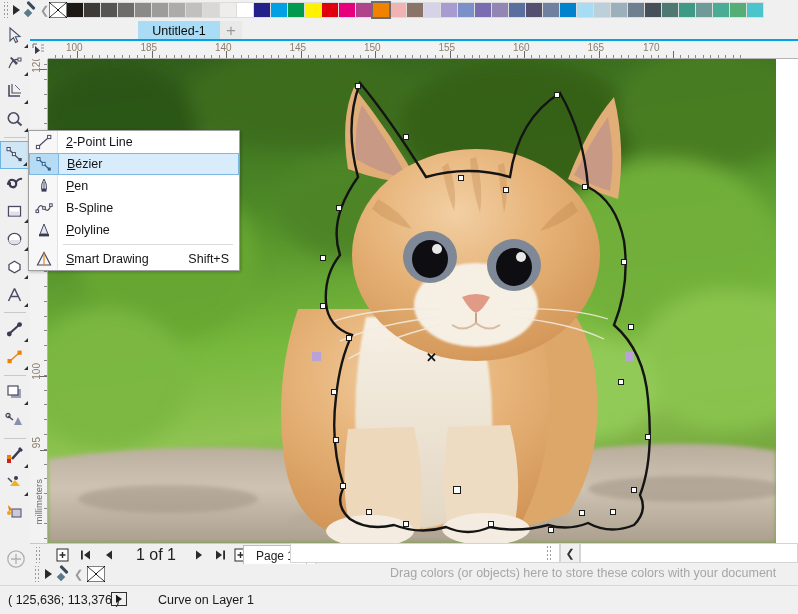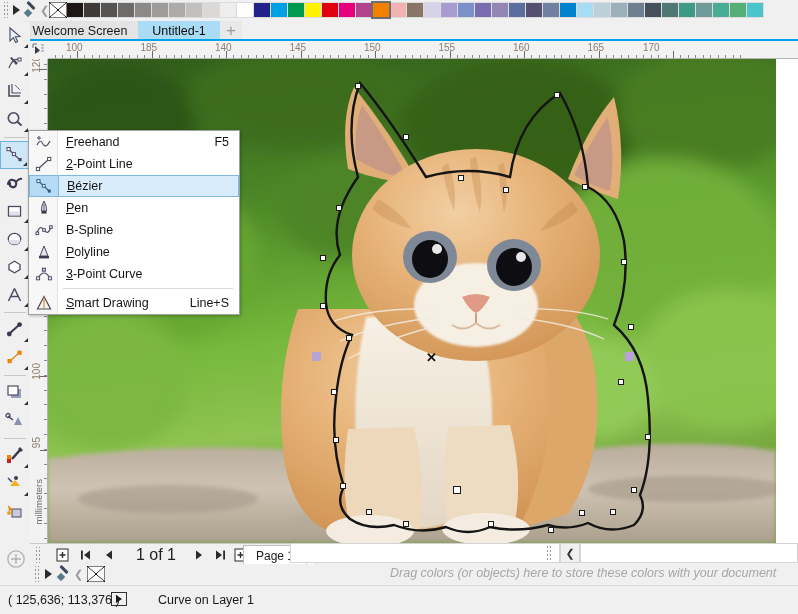--- a/index.html
+++ b/index.html
@@ -88,21 +88,21 @@
   #page-tab-skew { position:absolute; left:272px; top:1px; width:12px; height:20px; background:#ffffff;
      border-right:1px solid #bdbdbd; transform: skewX(16deg); }
   #hscroll { position:absolute; left:290px; top:543px; width:270px; height:20px; background:#fff; border:1px solid #d4d4d4; }
   #hscroll-grip { position:absolute; left:546px; top:545px; width:6px; height:16px;
     background-image: radial-gradient(circle, #9a9a9a 0.9px, transparent 1px); background-size: 3px 4px; }
   #hscroll-collapse { position:absolute; left:560px; top:543px; width:20px; height:20px; background:#f0f0f0;
     border:1px solid #d4d4d4; display:flex; align-items:center; justify-content:center; font-size:11px; color:#333; }
   #hscroll-rest { position:absolute; left:580px; top:543px; width:218px; height:20px; background:#fff; border:1px solid #d4d4d4; }
 
   #docpal { position:absolute; left:30px; top:564px; width:768px; height:20px; background:#f0f0f0; }
-  #docpal .hint { position:absolute; left:360px; top:2px; font-style:italic; color:#a6a6a6; font-size:12.5px; }
+  #docpal .hint { position:absolute; left:360px; top:2px; color:#a6a6a6; font-size:12.5px; }
 
   #statusbar { position:absolute; left:0; top:585px; width:798px; height:29px; background:#f0f0f0; border-top:1px solid #d8d8d8; }
   #status-coords { position:absolute; left:8px; top:7px; font-size:12.5px; color:#1a1a1a; }
   #status-playbtn { position:absolute; left:111px; top:6px; width:16px; height:14px; border:1px solid #303030; display:flex; align-items:center; justify-content:center; }
   #status-playbtn::after { content:""; border-left:6px solid #1a1a1a; border-top:4px solid transparent; border-bottom:4px solid transparent; }
   #status-object { position:absolute; left:158px; top:7px; font-size:12.5px; color:#1a1a1a; }
   #status-plus { position:absolute; left:6px; top:549px; width:20px; height:20px; }
 
   
   #flyout-menu { position:absolute; left:28px; top:130px; width:212px; background:#ffffff;
@@ -170,21 +170,20 @@
         <div class="sw" style="background: rgb(62, 154, 132);"></div>
         <div class="sw" style="background: rgb(111, 154, 154);"></div>
         <div class="sw" style="background: rgb(73, 173, 150);"></div>
         <div class="sw" style="background: rgb(84, 174, 118);"></div>
         <div class="sw" style="background: rgb(76, 196, 204);"></div>
       </div>
   </div>
 
   <div id="tabbar">
     <div id="tab-collapse"></div>
-    <div class="tab" id="tab-welcome">Welcome Screen</div>
     <div class="tab" id="tab-untitled">Untitled-1</div>
     <div class="tab" id="tab-plus">+</div>
   </div>
   <div id="tab-underline"></div>
 
   <div id="toolbox">
       <div class="tool">
         <span>
           <svg width="20" height="20" viewBox="0 0 20 20">
             <path d="M5 2 L5 15 L8.4 11.6 L10.6 16.4 L12.6 15.4 L10.4 10.8 L15 10.6 Z" fill="#eceff5" stroke="#4a4a62" stroke-width="1.1"></path>
@@ -650,30 +649,20 @@
     <div class="sel-node" style="left:272px;top:196px;"></div>
     <div class="sel-node" style="left:288px;top:146px;"></div>
 
     <div class="anchor-sq" style="left:264px;top:293px;"></div>
     <div class="anchor-sq" style="left:577px;top:293px;"></div>
     <div id="center-x" style="left:378px;top:292px;">✕</div>
   </div>
 
   <div id="flyout-menu">
     <div id="flyout-gutter"></div>
-  <div class="mi">
-        <span class="mi-icon">
-          <svg width="18" height="18" viewBox="0 0 18 18">
-            <path d="M2 12 Q5 5 8 11 Q11 16 15 8" fill="none" stroke="#4a4a62" stroke-width="1.2"></path>
-            <path d="M4 3 L4 7 M2 5 L6 5" stroke="#4a4a62" stroke-width="1"></path>
-          </svg>
-        </span>
-        <span class="mi-label"><u>F</u>reehand</span>
-        <span class="mi-accel">F5</span>
-      </div>
       <div class="mi">
         <span class="mi-icon">
           <svg width="18" height="18" viewBox="0 0 18 18">
             <path d="M3 14 L14 4" stroke="#4a4a62" stroke-width="1.1"></path>
             <rect x="1.4" y="12.4" width="3.2" height="3.2" fill="#fff" stroke="#4a4a62"></rect>
             <rect x="12.6" y="2.4" width="3.2" height="3.2" fill="#fff" stroke="#4a4a62"></rect>
           </svg>
         </span>
         <span class="mi-label"><u>2</u>-Point Line</span>
       </div>
@@ -711,41 +700,30 @@
       </div>
       <div class="mi">
         <span class="mi-icon">
           <svg width="18" height="18" viewBox="0 0 18 18">
             <path d="M9 3 L13 13 L5 13 Z" fill="#e4e6ee" stroke="#4a4a62" stroke-width="1"></path>
             <rect x="4" y="13" width="10" height="2.4" fill="#3a3a52"></rect>
           </svg>
         </span>
         <span class="mi-label"><u>P</u>olyline</span>
       </div>
-      <div class="mi">
-        <span class="mi-icon">
-          <svg width="18" height="18" viewBox="0 0 18 18">
-            <path d="M3 13 Q9 3 15 13" fill="none" stroke="#4a4a62" stroke-width="1.1"></path>
-            <rect x="1.6" y="11.8" width="3" height="3" fill="#fff" stroke="#4a4a62"></rect>
-            <rect x="13.4" y="11.8" width="3" height="3" fill="#fff" stroke="#4a4a62"></rect>
-            <rect x="7.4" y="3.2" width="3" height="3" fill="#c9cde0" stroke="#4a4a62"></rect>
-          </svg>
-        </span>
-        <span class="mi-label"><u>3</u>-Point Curve</span>
-      </div>
       <div class="mi-sep"></div>
       <div class="mi">
         <span class="mi-icon">
           <svg width="18" height="18" viewBox="0 0 18 18">
             <path d="M9 2.5 L15.5 15 L2.5 15 Z" fill="none" stroke="#4a4a62" stroke-width="1.2"></path>
             <path d="M9 3.5 L9 15" stroke="#e08a20" stroke-width="1.2"></path>
           </svg>
         </span>
         <span class="mi-label"><u>S</u>mart Drawing</span>
-        <span class="mi-accel">Line+S</span>
+        <span class="mi-accel">Shift+S</span>
       </div>
     </div>
 
   <div id="pagebar">
     <div class="grip" style="position:absolute;left:4px;top:3px;"></div>
     <div class="pb-btn" style="left:22px;width:20px;">
       <svg width="13" height="14" viewBox="0 0 13 14">
         <rect x="1" y="1" width="11" height="12" fill="#fff" stroke="#2a2a2a"></rect>
         <path d="M6.5 4 L6.5 10 M3.5 7 L9.5 7" stroke="#2a2a2a" stroke-width="1.4"></path>
       </svg>

